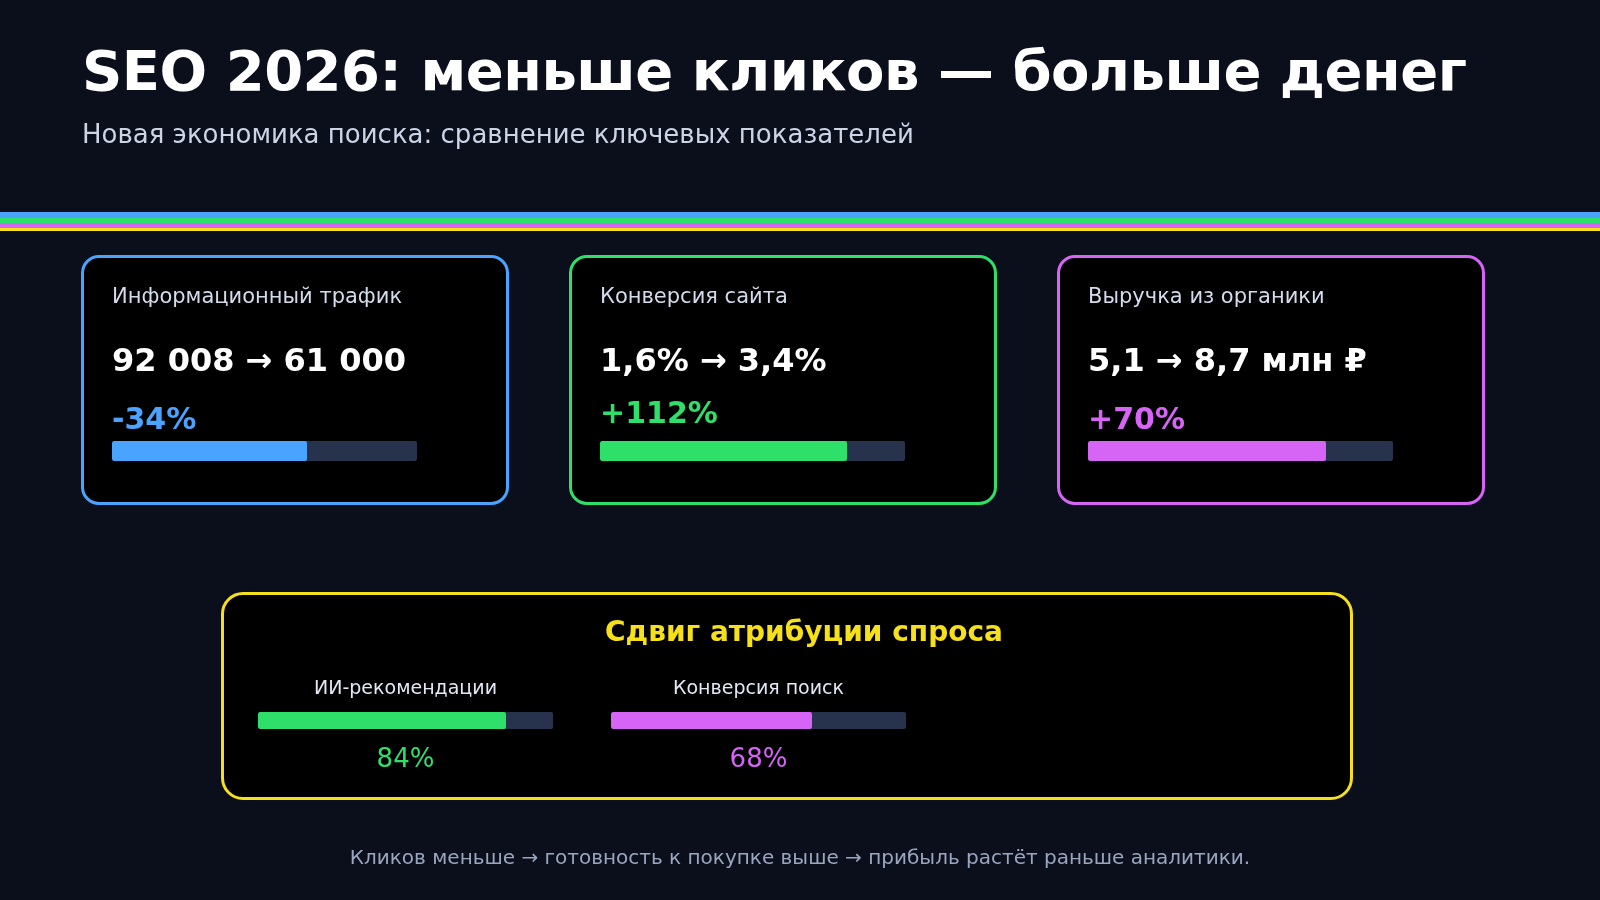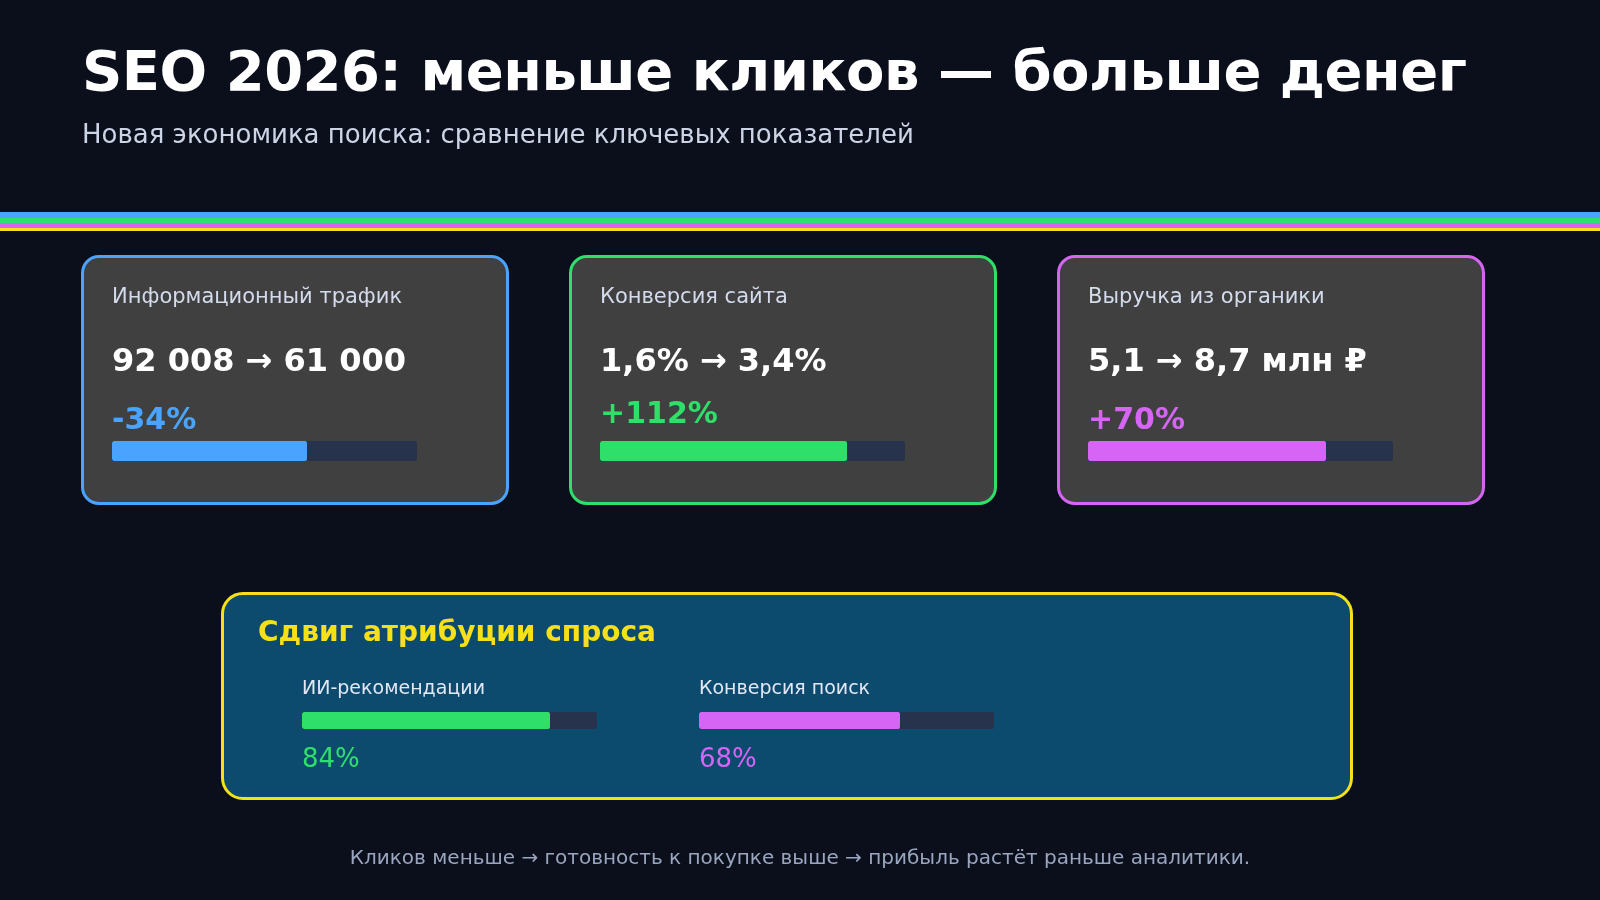--- a/index.html
+++ b/index.html
@@ -59,21 +59,21 @@
     display: flex;
     gap: 60px;
     padding: 24px 0 0 81px;
   }
 
   .metric-card {
     width: 428px;
     height: 250px;
     border-radius: 18px;
     border: 3px solid #4aa3ff;
-    background: #404040;
+    background: #000000;
     padding: 26px 28px 0 28px;
     position: relative;
   }
   .metric-card.green   { border-color: #2ee06a; }
   .metric-card.magenta { border-color: #d664f5; }
 
   .card-label {
     font-size: 21px;
     color: #d3dbec;
     line-height: 1.2;
@@ -116,37 +116,38 @@
 
   
   .attribution-panel {
     position: absolute;
     left: 221px;
     top: 592px;
     width: 1132px;
     height: 208px;
     border: 3px solid #f5e019;
     border-radius: 22px;
-    background: #0c4a6e;
+    background: #000000;
     padding: 20px 0 0 34px;
+    text-align: center;
   }
 
   .panel-title {
     font-size: 28px;
     font-weight: bold;
     color: #f5e019;
   }
 
   .panel-items {
     display: flex;
     gap: 58px;
     margin-top: 28px;
   }
 
-  .panel-item { width: 295px; margin-left: 44px; }
+  .panel-item { width: 295px; }
 
   .item-label {
     font-size: 19px;
     color: #e2e8f5;
     white-space: nowrap;
   }
 
   .mini-track {
     margin-top: 14px;
     width: 295px;

